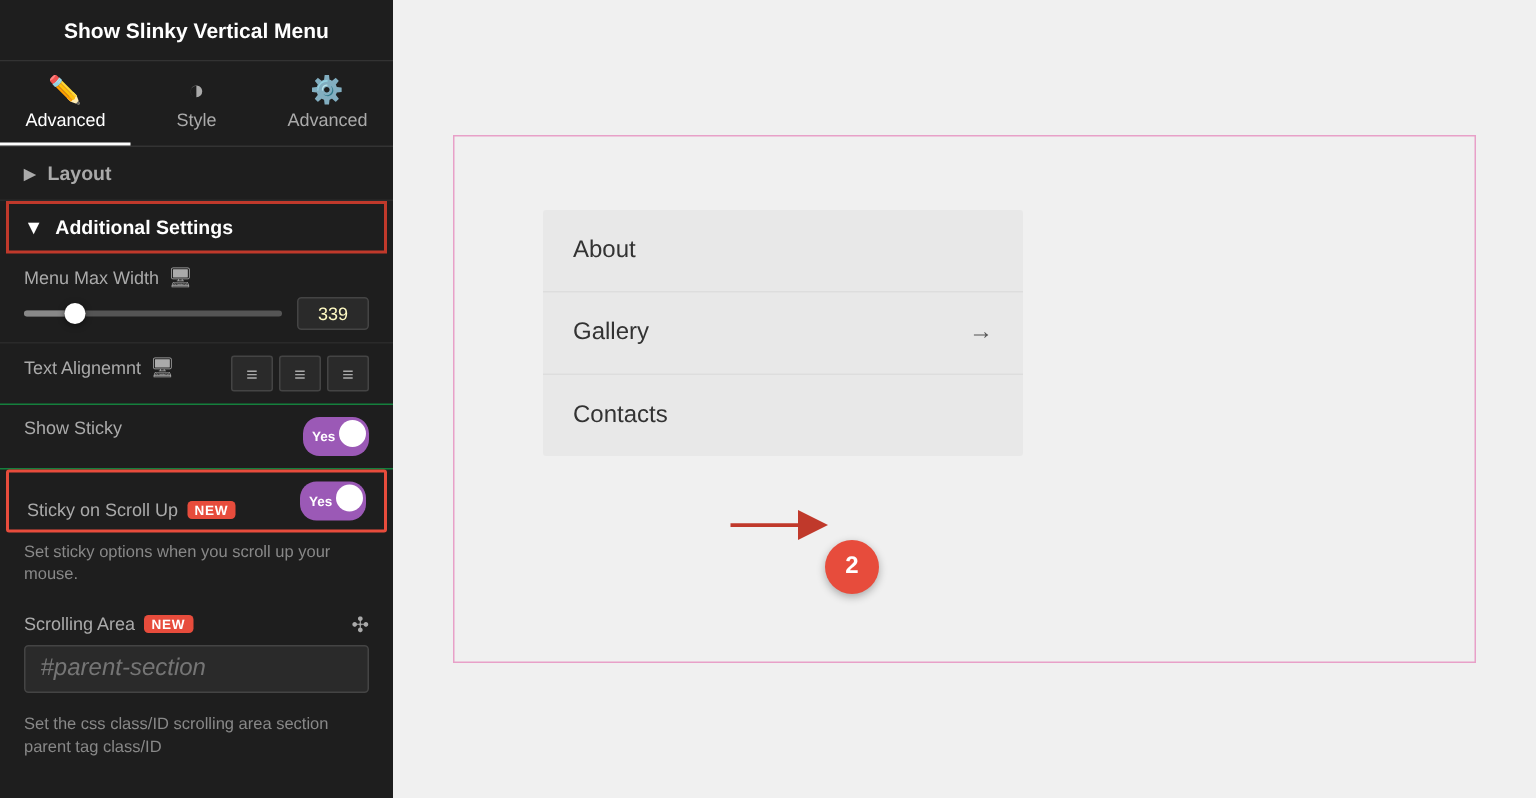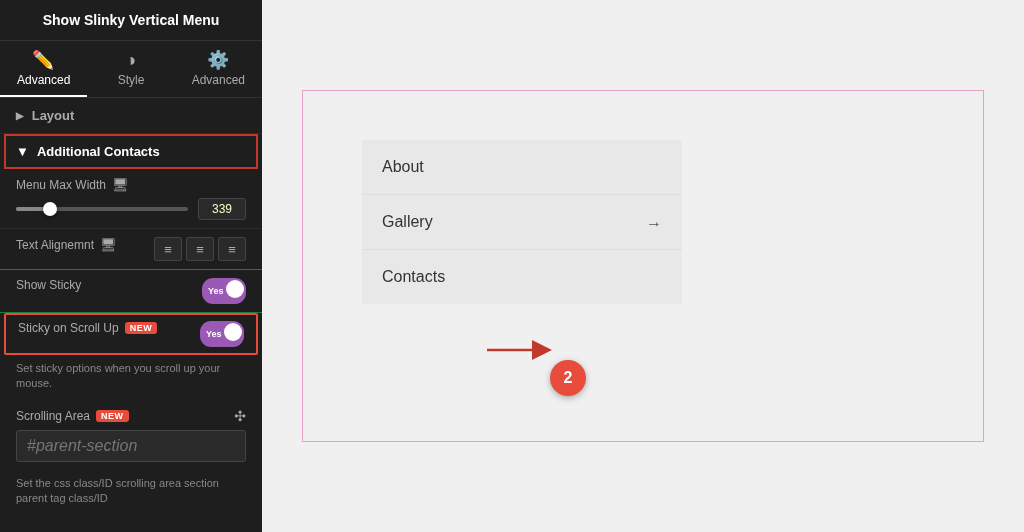--- a/index.html
+++ b/index.html
@@ -234,21 +234,21 @@
       letter-spacing: 0.5px;
     }
 
     
     .sticky-scroll-row {
       border: 2px solid #e74c3c;
       margin: 0 4px;
       padding: 6px 12px;
       border-radius: 2px;
       display: flex;
-      align-items: flex-start;
+      align-items: flex-end;
       background: #1e1e1e;
       position: relative;
     }
 
     .description-text {
       color: #888;
       font-size: 11px;
       padding: 6px 16px 8px;
       line-height: 1.4;
     }
@@ -379,21 +379,21 @@
     </div>
   </div>
 
   <div class="section-header">
     <span class="arrow">▶</span>
     <span>Layout</span>
   </div>
 
   <div class="additional-settings-header">
     <span>▼</span>
-    <span>Additional Contacts</span>
+    <span>Additional Settings</span>
   </div>
 
   <div class="control-row">
     <div class="control-label">
       <span>Menu Max Width</span>
       <span class="monitor-icon">🖥</span>
     </div>
     <div class="slider-row">
       <div class="slider-track">
         <div class="slider-fill"></div>

